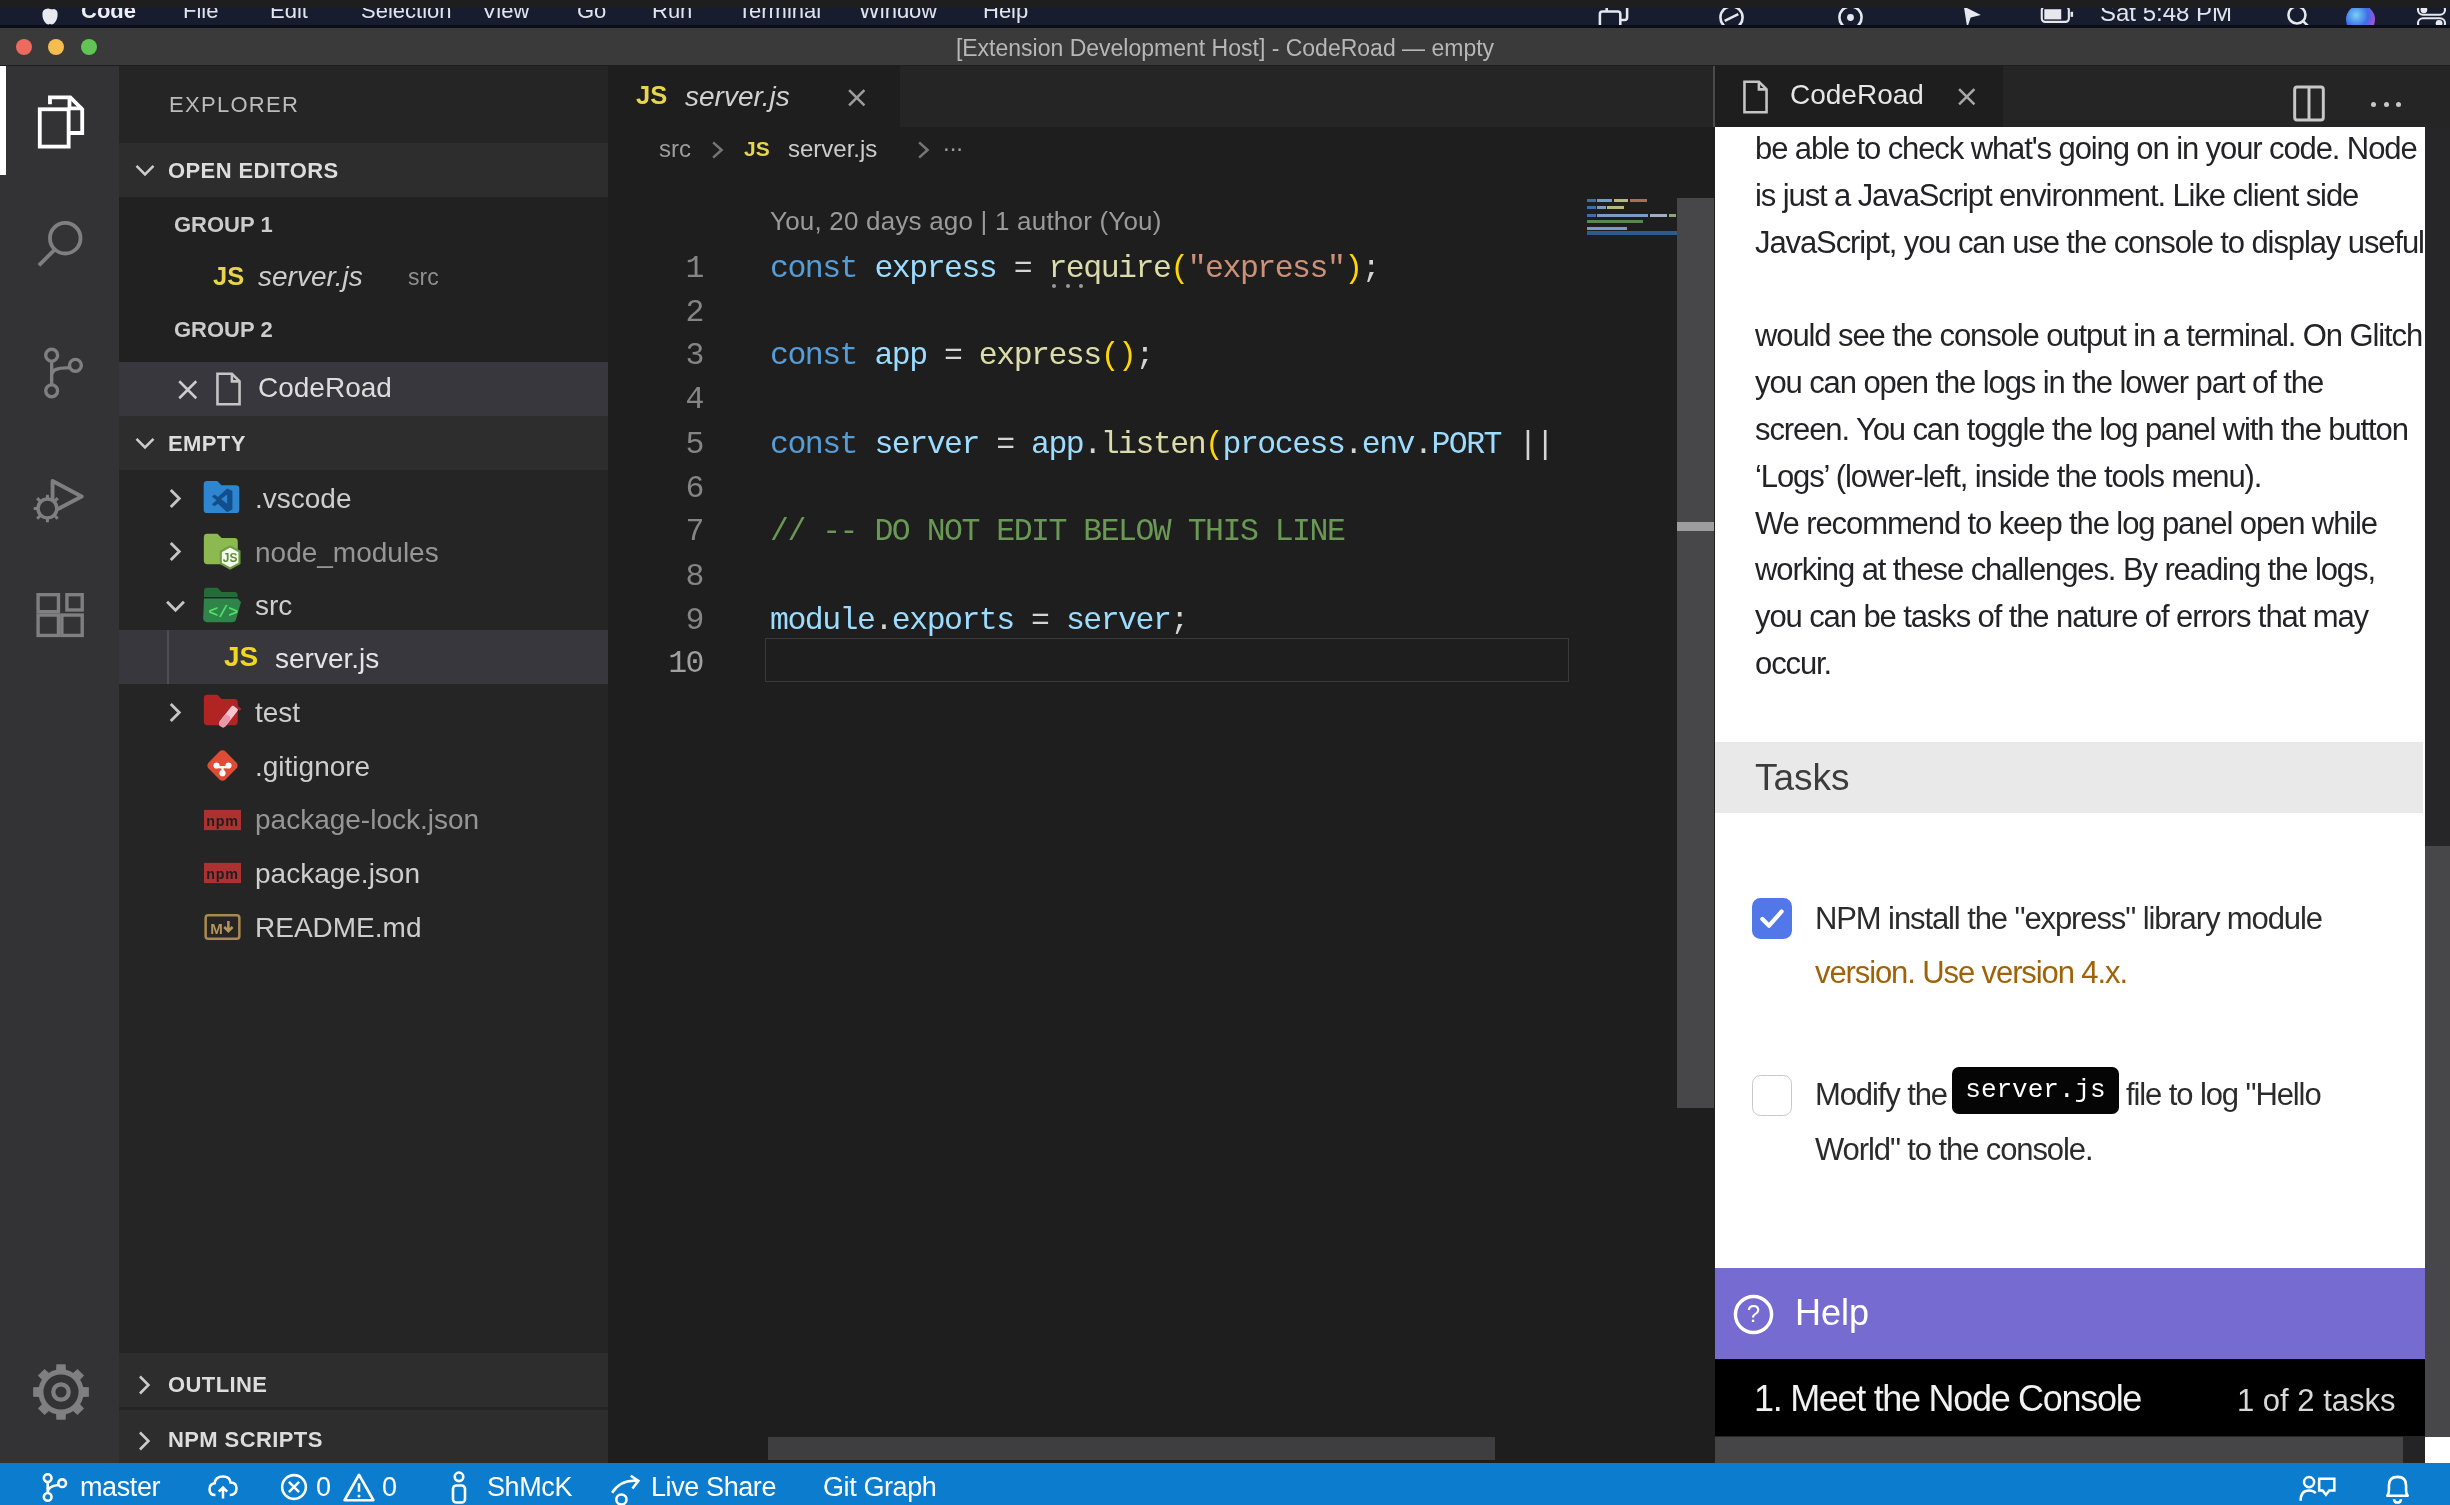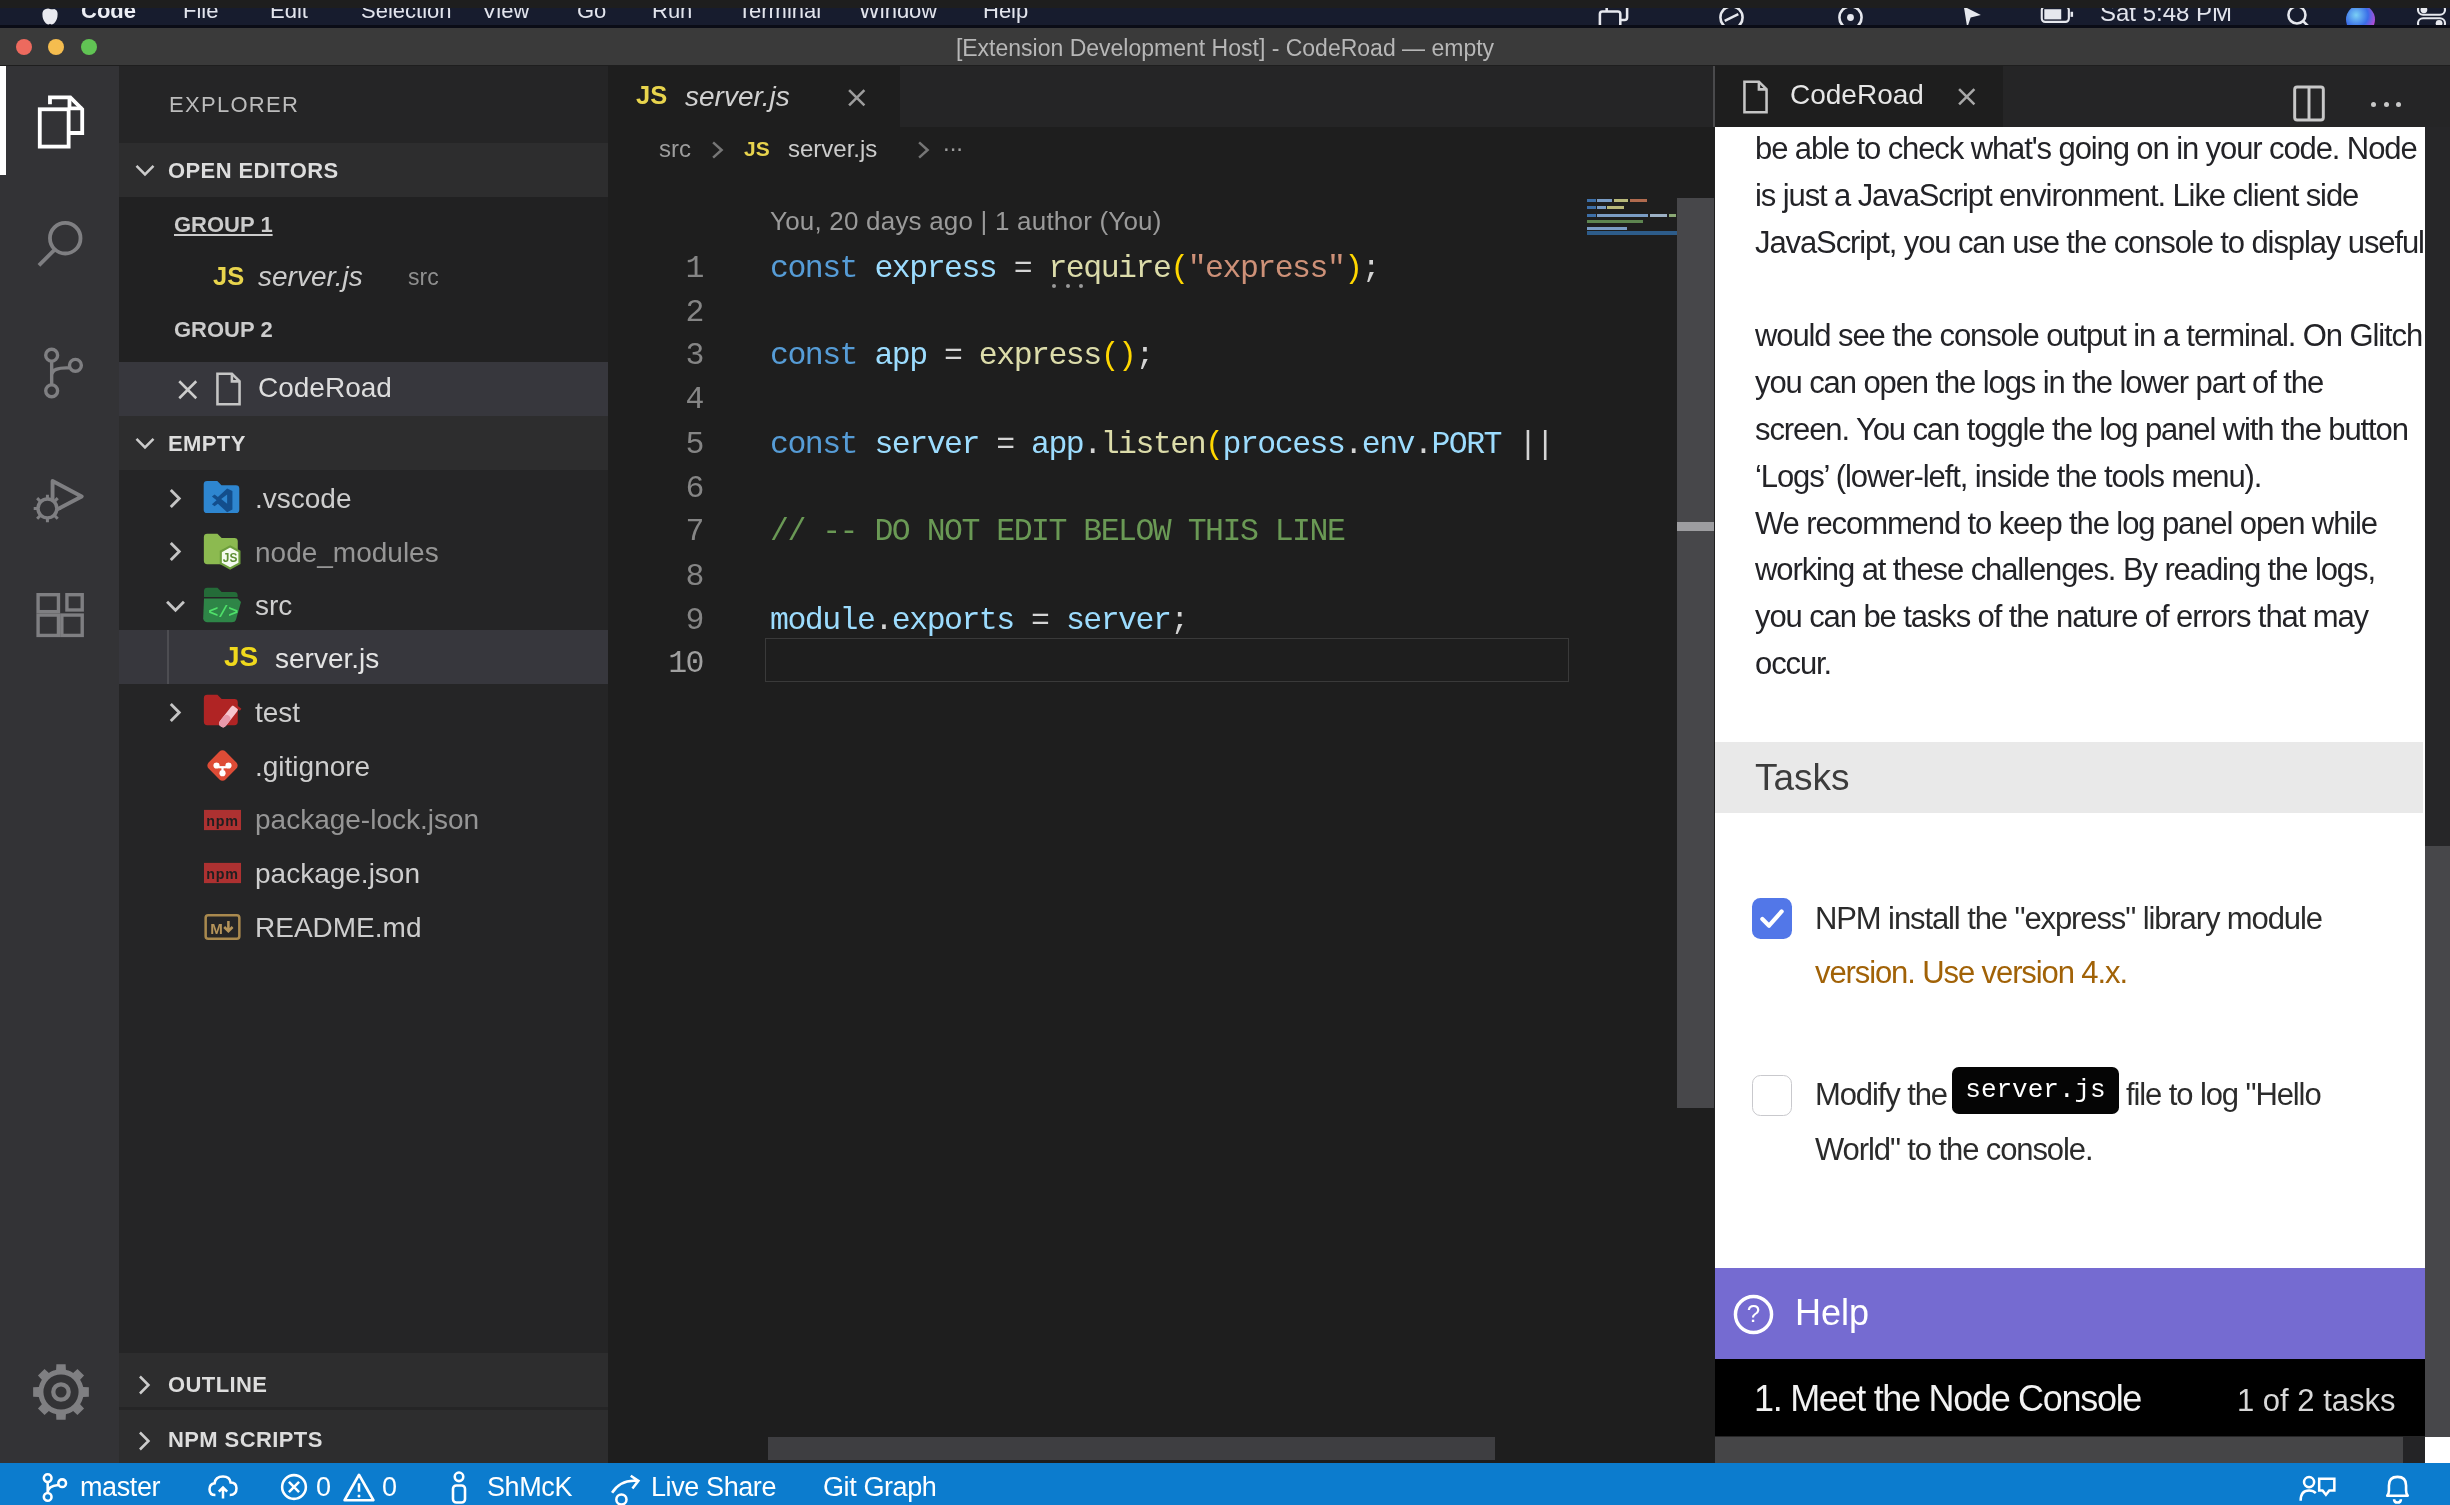--- a/index.html
+++ b/index.html
@@ -110,21 +110,21 @@
     <div class="abs" style="left:50px;top:25.5px;color:#bcbcbc;font-size:22px;letter-spacing:1.3px;">EXPLORER</div>
 
     <div class="abs" style="left:0;top:77px;width:489px;height:54px;background:#2d2d2e;">
       <svg class="abs" style="left:13.6px;top:17px;" width="24" height="20.4" viewBox="0 0 28 24">
           <polyline points="4,7 14,17 24,7" fill="none" stroke="#cccccc" stroke-width="3"></polyline>
         </svg>
       <div class="abs" style="left:49px;top:14.5px;color:#dddddd;font-size:22px;font-weight:bold;letter-spacing:0.4px;">OPEN EDITORS</div>
     </div>
 
     <div class="abs" style="left:0;top:131px;width:489px;height:219px;background:#212122;">
-      <div class="abs" style="left:55px;top:15.3px;color:#cccccc;font-size:22px;font-weight:bold;text-decoration:underline;">GROUP 1</div>
+      <div class="abs" style="left:55px;top:15.3px;color:#cccccc;font-size:22px;font-weight:bold;">GROUP 1</div>
       <div class="abs" style="left:94px;top:65px;color:#e8d44d;font-size:25.5px;font-weight:bold;">JS</div>
       <div class="abs" style="left:139px;top:64px;color:#cccccc;font-size:28px;font-style:italic;">server.js</div>
       <div class="abs" style="left:289px;top:67px;color:#8f8f8f;font-size:23px;">src</div>
       <div class="abs" style="left:55px;top:120px;color:#cccccc;font-size:22px;font-weight:bold;">GROUP 2</div>
       <div class="abs" style="left:0;top:165px;width:489px;height:54px;background:#37373d;">
         <svg class="abs" style="left:56px;top:14.5px;" width="25.5" height="25.5" viewBox="0 0 30 30">
             <path d="M5 5 L25 25 M25 5 L5 25" stroke="#cccccc" stroke-width="3"></path>
           </svg>
         <svg class="abs" style="left:95px;top:10.2px;" width="29" height="34" viewBox="0 0 34 40">
             <path d="M4 2 h17 l9 9 v27 h-26 z" fill="none" stroke="#c5c5c5" stroke-width="3"></path>

